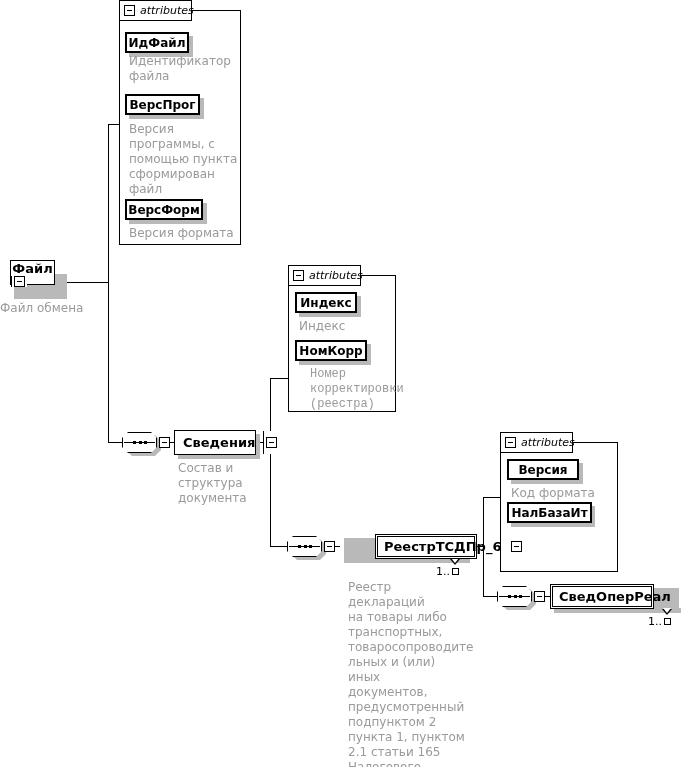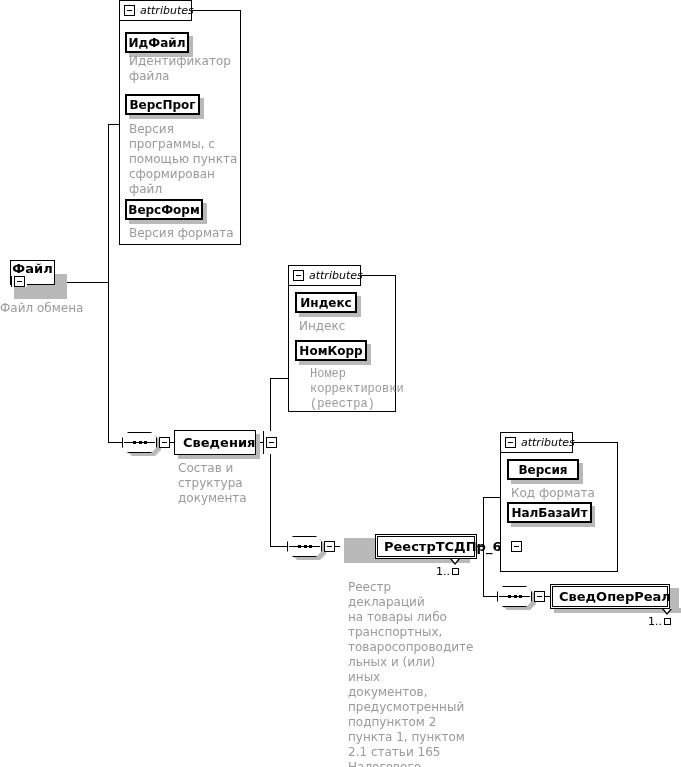--- a/index.html
+++ b/index.html
@@ -449,21 +449,21 @@
     <div class="oct-line"></div>
     <div class="dots">
         <i></i>
         <i></i>
         <i></i>
       </div>
     <div class="seq-exp"></div>
   </div>
 
   <div class="shadow" style="left:554px; top:588px; width:128px; height:25px;"></div>
-  <div class="node double" style="left:550px; top:584px; width:120px;">
+  <div class="node double" style="left:550px; top:584px; width:104px;">
     <span class="node-label">СведОперРеал</span>
     <span class="node-exp">
       <span class="expander plus"></span>
     </span>
   </div>
   <div class="card-tick" style="left:662px; top:609px;"></div>
   <div class="card" style="left:648px; top:615px;">
     <span>1..</span>
       <span class="inf"></span>
   </div>

